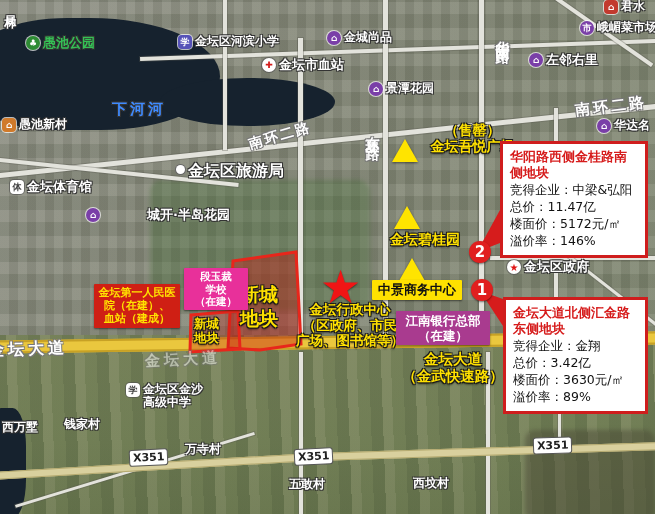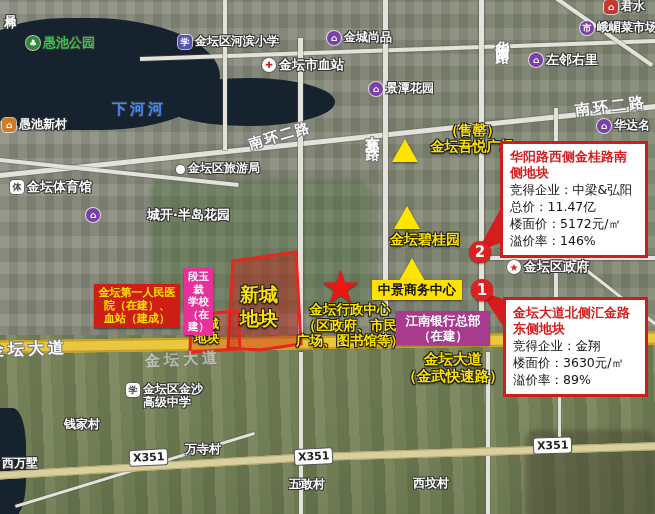--- a/index.html
+++ b/index.html
@@ -177,35 +177,35 @@
   <div class="poi" style="left:10px;top:180px;">
     <span class="poi-icon icon-white">体</span>
     <span class="lbl" style="font-size:13px;">金坛体育馆</span>
   </div>
   <div class="poi" style="left:86px;top:208px;">
     <span class="poi-icon icon-purple">⌂</span>
     <span class="lbl" style="font-size:13px;margin-left:44px;">城开·半岛花园</span>
   </div>
   <div class="poi" style="left:176px;top:162px;">
     <span class="icon-dot"></span>
-    <span class="lbl" style="font-size:12px;">金坛区旅游局</span>
+    <span class="lbl" style="font-size:16px;">金坛区旅游局</span>
   </div>
   <div class="poi" style="left:507px;top:260px;">
     <span class="poi-icon icon-gov">★</span>
     <span class="lbl" style="font-size:13px;">金坛区政府</span>
   </div>
   <div class="poi" style="left:126px;top:383px;">
     <span class="poi-icon icon-white">学</span>
     <span style="display:flex;flex-direction:column;">
       <span class="lbl">金坛区金沙</span>
       <span class="lbl">高级中学</span>
     </span>
   </div>
   <span class="lbl" style="position:absolute;left:64px;top:418px;z-index:6;">钱家村</span>
-  <span class="lbl" style="position:absolute;left:2px;top:421px;z-index:6;margin-top:36px;">西万墅</span>
+  <span class="lbl" style="position:absolute;left:2px;top:421px;z-index:6;">西万墅</span>
   <span class="lbl" style="position:absolute;left:185px;top:443px;z-index:6;">万寺村</span>
   <span class="lbl" style="position:absolute;left:289px;top:478px;z-index:6;">五敢村</span>
   <span class="lbl" style="position:absolute;left:413px;top:477px;z-index:6;">西坟村</span>
 
   <div class="ann" style="left:415px;top:122px;font-size:14px;width:115px;">
     <div>（售罄）</div>
     <div>金坛吾悦广场</div>
   </div>
   <div class="ann" style="left:390px;top:231px;font-size:14px;">金坛碧桂园</div>
   <div class="ann" style="left:293px;top:302px;font-size:13.5px;width:114px;">
@@ -219,21 +219,21 @@
   </div>
   <div class="ann" style="left:240px;top:283px;font-size:19px;line-height:1.25;">
     <div>新城</div>
     <div>地块</div>
   </div>
   <div class="ann" style="left:194px;top:317px;font-size:12.5px;">
     <div>新城</div>
     <div>地块</div>
   </div>
 
-  <div class="tagbox box-school" style="left:184px;top:268px;width:29px;">
+  <div class="tagbox box-school" style="left:184px;top:268px;width:64px;">
     <div>段玉裁</div>
     <div>学校</div>
     <div>（在建）</div>
   </div>
   <div class="tagbox box-hospital" style="left:94px;top:284px;width:86px;">
     <div>金坛第一人民医</div>
     <div>院（在建）、</div>
     <div>血站（建成）</div>
   </div>
   <div class="tagbox box-bank" style="left:396px;top:311px;width:94px;">
@@ -252,17 +252,18 @@
   <div class="info" style="left:500px;top:141px;width:148px;">
     <div class="info-title">华阳路西侧金桂路南侧地块</div>
     <div class="info-row">竞得企业：中梁&amp;弘阳</div>
     <div class="info-row">总价：11.47亿</div>
     <div class="info-row">楼面价：5172元/㎡</div>
     <div class="info-row">溢价率：146%</div>
   </div>
   <div class="info" style="left:503px;top:297px;width:145px;">
     <div class="info-title">金坛大道北侧汇金路东侧地块</div>
     <div class="info-row">竞得企业：金翔</div>
+    <div class="info-row">总价：3.42亿</div>
     <div class="info-row">楼面价：3630元/㎡</div>
     <div class="info-row">溢价率：89%</div>
   </div>
 
 </div>
 
 </body></html>

